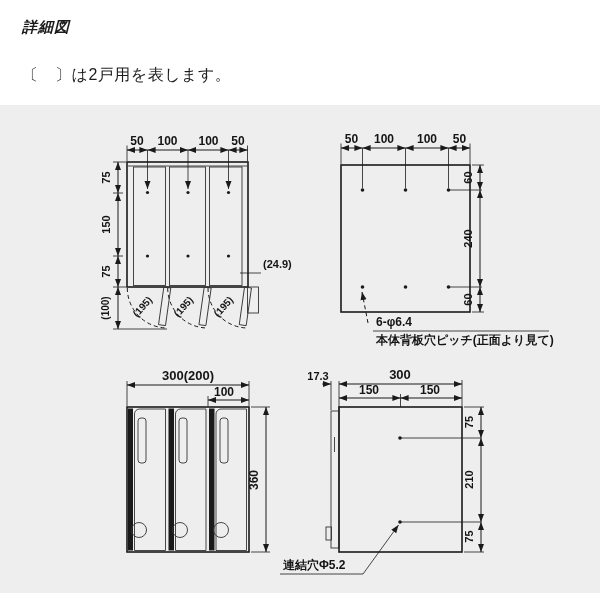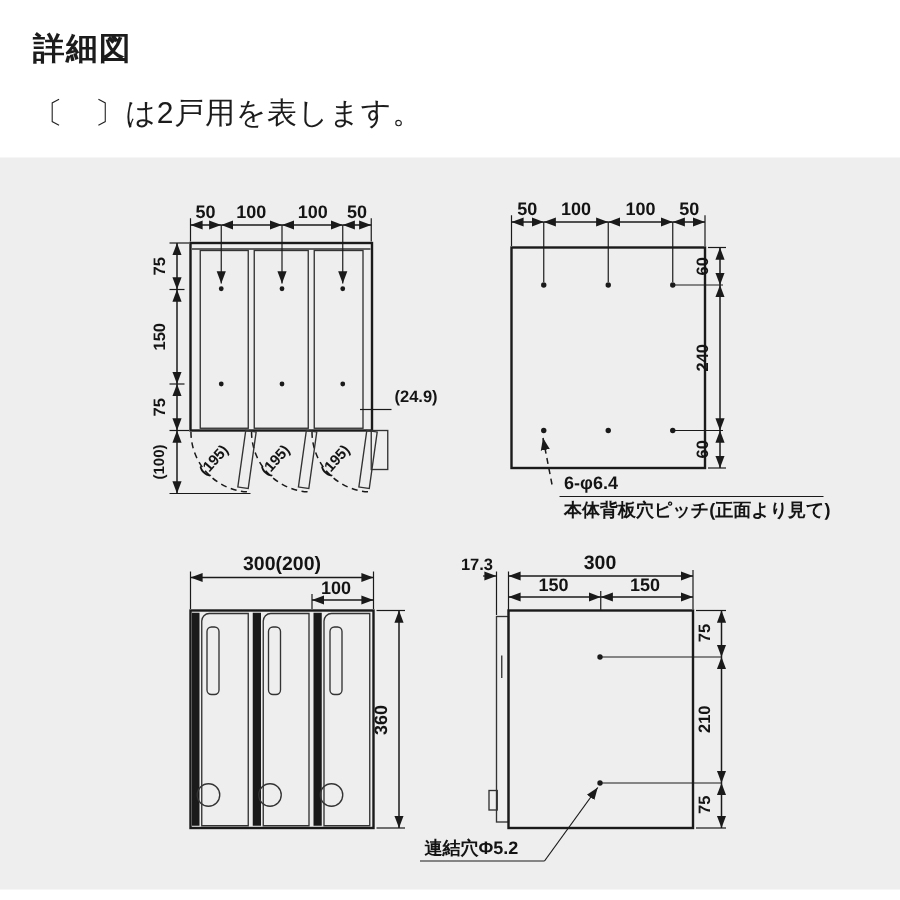--- a/index.html
+++ b/index.html
@@ -2,22 +2,22 @@
 <html><head>
 <meta charset="utf-8">
 <style>
   html,body{margin:0;padding:0;}
   body{
     width:600px;height:600px;background:#ffffff;
     font-family:"Liberation Sans","DejaVu Sans",sans-serif;
     position:relative;overflow:hidden;
   }
   .header{position:absolute;left:22px;top:18px;color:#1c1c1c;}
-  .title{font-size:21px;font-weight:bold;letter-spacing:1px;}
-  .note{font-size:20px;margin-top:16px;letter-spacing:0.5px;}
+  .title{font-size:15px;font-weight:bold;letter-spacing:1px;font-style:italic;}
+  .note{font-size:16px;margin-top:28px;letter-spacing:0.5px;}
   svg{position:absolute;left:0;top:0;}
   svg text{fill:#141414;font-family:"Liberation Sans","DejaVu Sans",sans-serif;font-weight:bold;}
   .t12{font-size:12px;}
   .t13{font-size:13px;}
   .t11{font-size:11px;}
   .t10{font-size:10px;}
   .dim{stroke:#1a1a1a;stroke-width:1;fill:none;}
   .ext{stroke:#1a1a1a;stroke-width:0.8;fill:none;}
   .body-line{stroke:#1a1a1a;stroke-width:1.6;fill:none;}
   .thin{stroke:#333;stroke-width:0.9;fill:none;}

